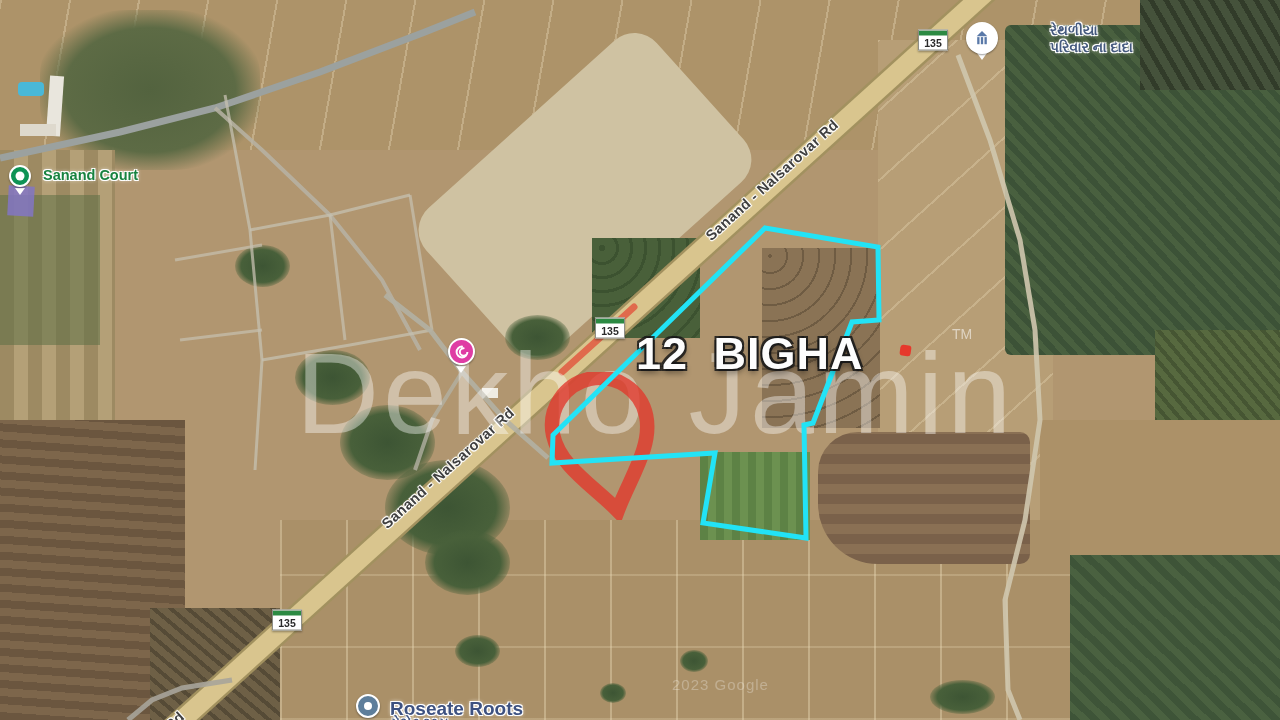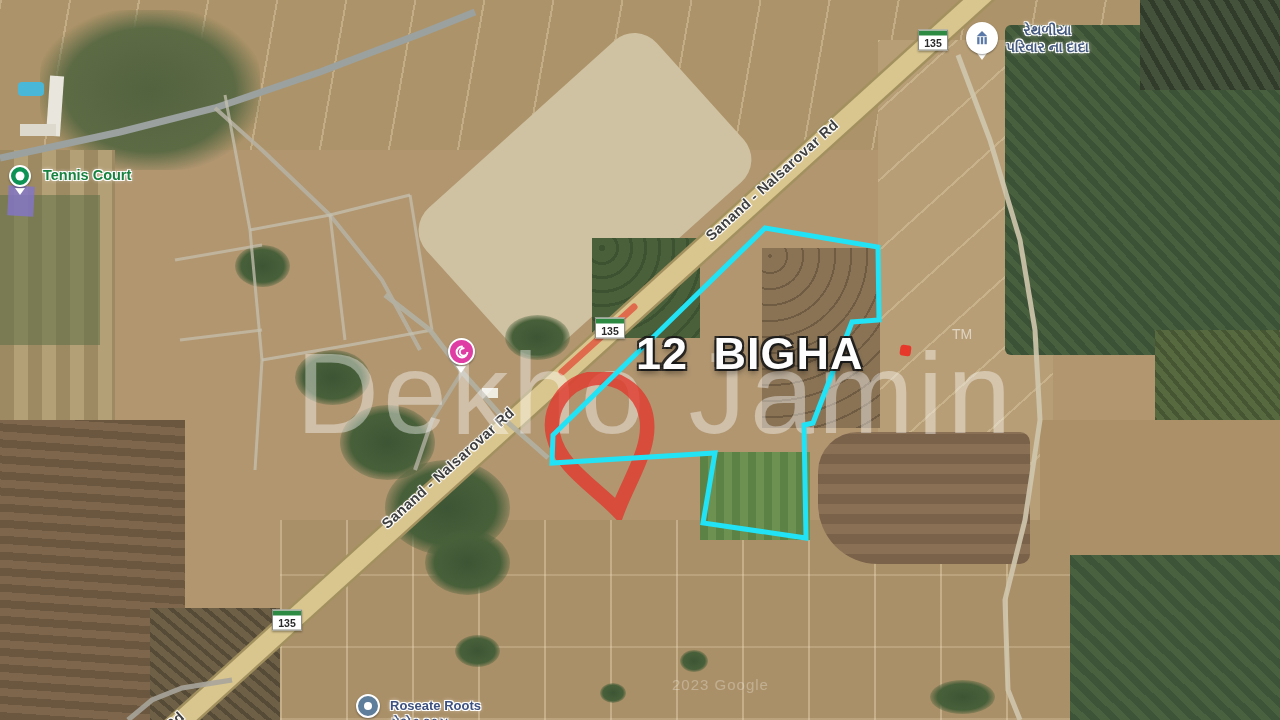--- a/index.html
+++ b/index.html
@@ -73,24 +73,24 @@
   .poi-label{position:absolute;font-weight:bold;white-space:nowrap;
     text-shadow:1px 1px 0 #fff,-1px -1px 0 #fff,1px -1px 0 #fff,-1px 1px 0 #fff,0 0 4px #fff;z-index:40;}
   .pin-circle{position:absolute;border-radius:50%;z-index:40;box-shadow:0 1px 2px rgba(0,0,0,.4);}
   .pin-tail{position:absolute;width:0;height:0;border-left:5px solid transparent;border-right:5px solid transparent;
     border-top:7px solid #fff;z-index:39;}
   .tennis-pin{left:9px;top:165px;width:22px;height:22px;background:#0e9355;border:2px solid #fff;}
   .tennis-inner{position:absolute;left:50%;top:50%;width:9px;height:9px;border-radius:50%;background:#fff;transform:translate(-50%,-50%);}
   .tennis-label{left:43px;top:167px;font-size:14.5px;color:#17823f;}
   .pink-pin{left:448px;top:338px;width:27px;height:27px;background:#df3da4;border:2px solid #fff;display:flex;align-items:center;justify-content:center;}
   .temple-circle{left:966px;top:22px;width:32px;height:32px;background:#fff;display:flex;align-items:center;justify-content:center;}
-  .temple-label{left:1006px;top:22px;font-size:14px;color:#44597e;line-height:17px;text-align:center;}
+  .temple-label{left:1050px;top:22px;font-size:14px;color:#44597e;line-height:17px;}
   .roseate-pin{left:356px;top:694px;width:24px;height:24px;background:#5e7e9b;border:2px solid #fff;display:flex;align-items:center;justify-content:center;}
   .roseate-dot{width:8px;height:8px;border-radius:50%;background:#fff;}
-  .roseate-label{left:390px;top:698px;font-size:13px;color:#3d5180;}
+  .roseate-label{left:390px;top:698px;font-size:19px;color:#3d5180;}
   .roseate-sub{left:390px;top:715px;font-size:13px;color:#3d5180;}
   .red-dot{position:absolute;left:900px;top:345px;width:11px;height:11px;border-radius:3px;background:#e6392c;transform:rotate(8deg);z-index:25;}
   svg.layer{position:absolute;left:0;top:0;z-index:10;}
   svg.layer-top{z-index:22;}
   svg.layer-poly{z-index:28;}
 </style>
 </head>
 <body>
 
 <div id="stage">
@@ -183,21 +183,21 @@
   </svg>
 
   <div class="red-dot"></div>
 
   <div class="bigha">12 BIGHA</div>
 
   <div class="pin-circle tennis-pin">
     <div class="tennis-inner"></div>
   </div>
   <div class="pin-tail" style="left:15px;top:188px;"></div>
-  <span class="poi-label tennis-label">Tennis Court</span>
+  <span class="poi-label tennis-label">Sanand Court</span>
 
   <div class="pin-circle pink-pin">
     <svg width="18" height="18" viewBox="0 0 20 20">
       <path d="M10 4 a6 6 0 1 0 6 6 a4.2 4.2 0 1 1 -4.2 -4.2" fill="none" stroke="#fff" stroke-width="2.2" stroke-linecap="round"></path>
     </svg>
   </div>
   <div class="pin-tail" style="left:456px;top:366px;"></div>
 
   <div class="pin-circle temple-circle">
     <svg width="18" height="16" viewBox="0 0 20 18">

